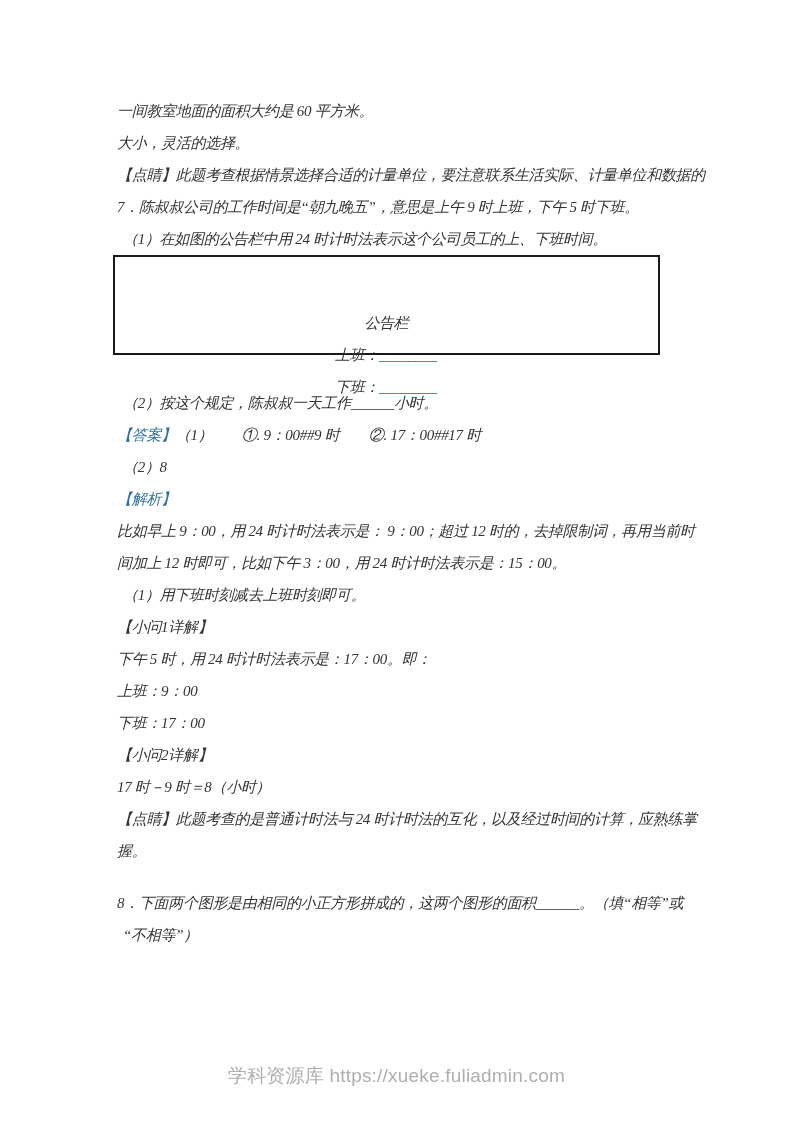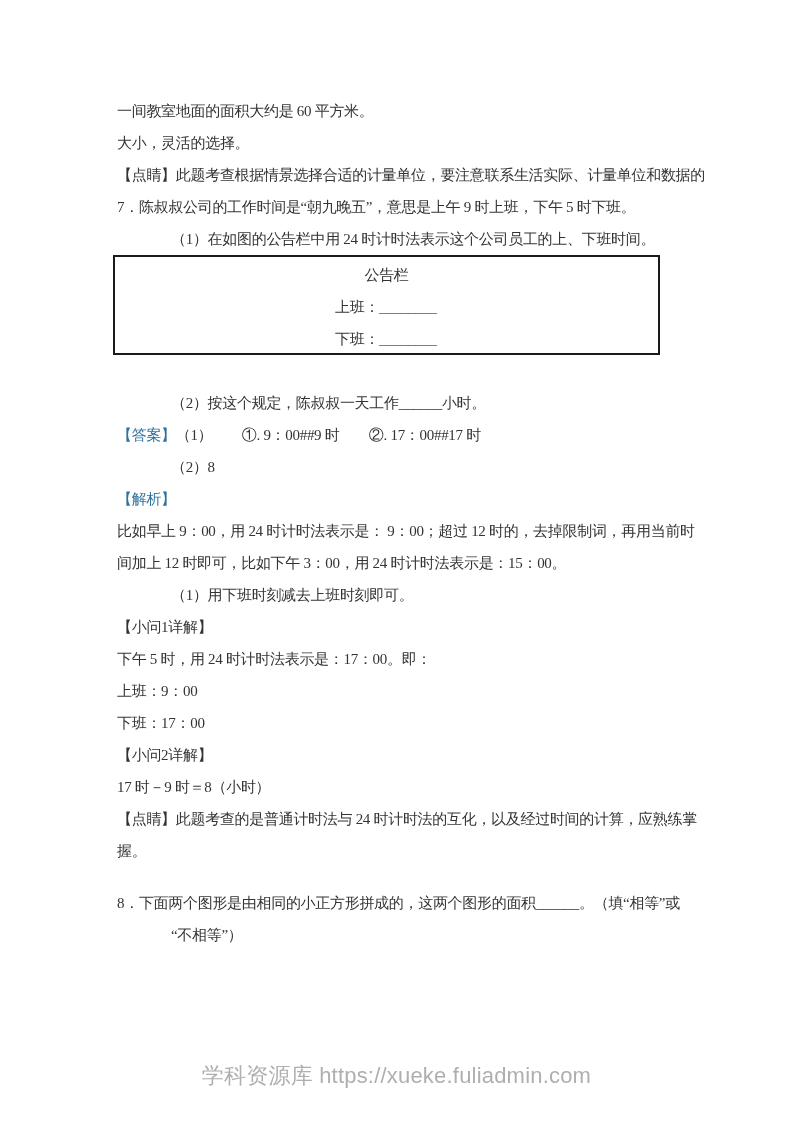--- a/index.html
+++ b/index.html
@@ -16,69 +16,70 @@
     font-family: "Liberation Serif", serif;
     color: #333333;
   }
   .content {
     position: absolute;
     left: 117px;
     top: 95px;
     width: 562px;
     font-size: 15px;
     letter-spacing: -0.3px;
+    font-style: italic;
   }
   .line {
     height: 32px;
     line-height: 32px;
     white-space: nowrap;
   }
   .indent {
     padding-left: 6px;
-    margin-left: 48px;
   }
   .blue {
     color: #30719d;
     text-align: center;
   }
   .board {
     box-sizing: border-box;
     width: 547px;
     height: 100px;
     margin-left: -4px;
     margin-bottom: 32px;
     border: 2px solid #1a1a1a;
     padding-top: 2px;
     background: #ffffff;
   }
   .board-title {
     height: 32px;
     line-height: 32px;
     text-align: center;
+    margin-top: 48px;
   }
   .board-row {
     height: 32px;
     line-height: 32px;
     padding-left: 220px;
     white-space: nowrap;
   }
   .blank {
-    color: #a21caf;
+    color: #15803d;
   }
   .spacer {
     height: 20px;
   }
   .footer {
     position: absolute;
     left: 0;
     right: 0;
     top: 1063px;
     text-align: center;
     font-family: "Liberation Sans", sans-serif;
-    font-size: 22px;
+    font-size: 19px;
     line-height: 26px;
     color: #b0aeae;
     letter-spacing: 0.2px;
   }
 </style>
 </head>
 <body>
 
 <div class="page">
   <div class="content">

